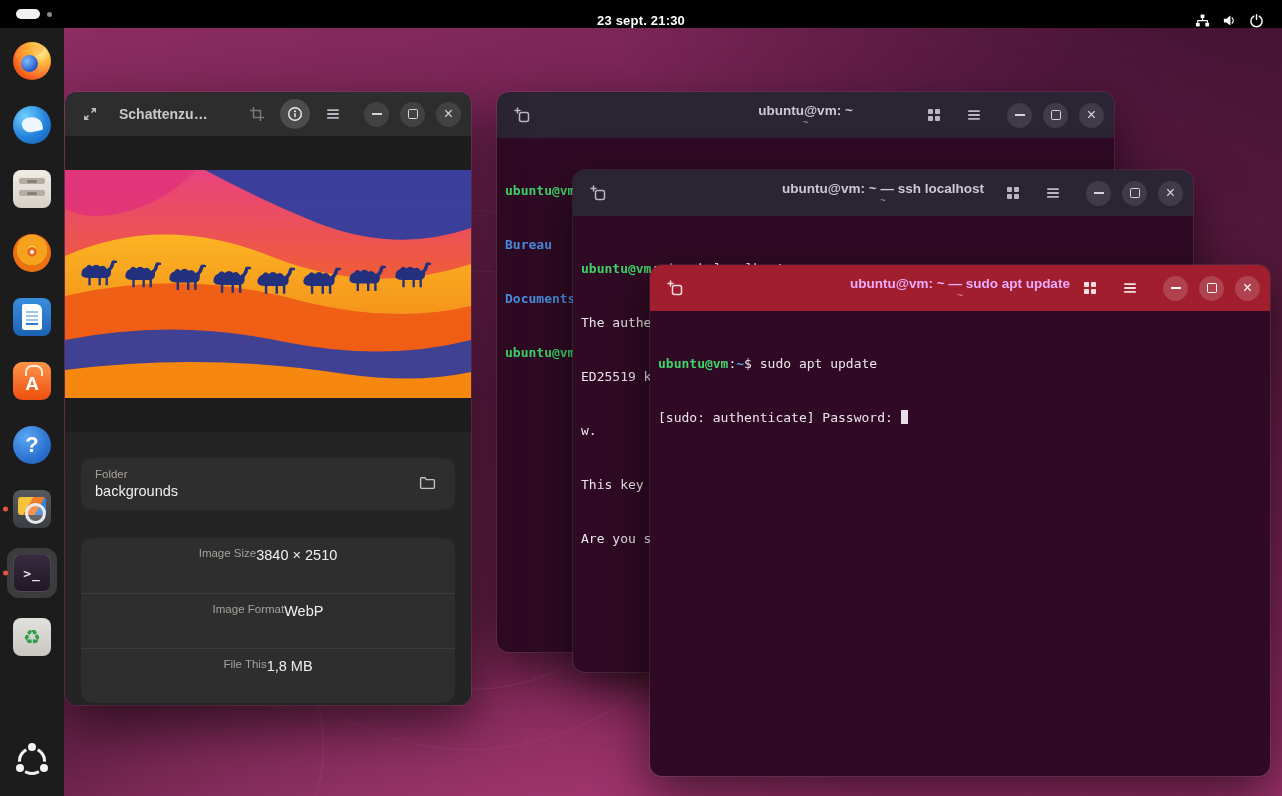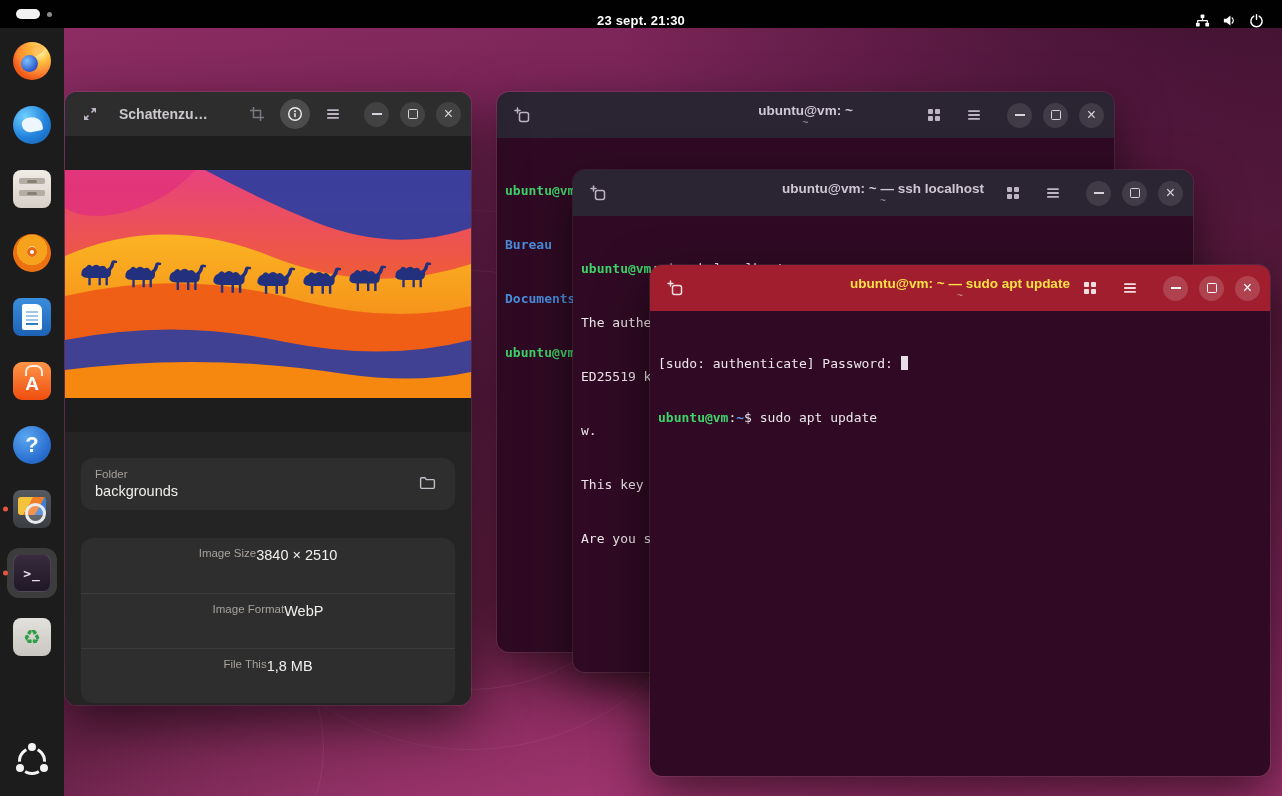--- a/index.html
+++ b/index.html
@@ -81,21 +81,21 @@
   .hbtn { width:30px; height:30px; border-radius:7px; display:flex; align-items:center; justify-content:center; color:#bdb5c3; flex:none; }
   .hbtn svg { width:16px; height:16px; display:block; }
   .hbtn.active { border-radius:50%; background:rgba(255,255,255,.15); color:#eee; }
 
   
   .term { display:flex; flex-direction:column; }
   .thead { position:relative; height:46px; flex:none; display:flex; align-items:center; padding:0 10px; background:#2b2533; }
   .term.front .thead { background:var(--accent-red-header, #a01e2d); }
   .tctr { position:absolute; left:50%; top:50%; transform:translate(-50%,-50%); text-align:center; white-space:nowrap; pointer-events:none; }
   .ttitle { font-size:13.5px; font-weight:700; color:#cfc7d4; }
-  .term.front .ttitle { color:#fde047; }
+  .term.front .ttitle { color:#f0abfc; }
   .tsub { font-size:10px; color:rgba(255,255,255,.5); margin-top:0px; line-height:1; }
   .thr { display:flex; align-items:center; gap:10px; margin-left:auto; }
   .thr .wcgrp { display:flex; align-items:center; gap:11px; margin-left:8px; }
   .term.front .hbtn { color:#f3dfe2; }
   .term.front .wc { background:rgba(255,255,255,.16); color:#fff; }
   .tbody { flex:1; background:var(--terminal-bg, #300a24); padding:8px 8px; font:13px/18px "DejaVu Sans Mono", monospace;
     color:#ece5ea; white-space:pre; }
   .tg { color:var(--prompt-green, #3fd46a); font-weight:700; }
   .tb { color:var(--path-blue, #5aa1e8); font-weight:700; }
   .td { color:var(--dir-blue, #4a8fe0); font-weight:700; }
@@ -319,22 +319,22 @@
               </svg>
             </div>
           <div class="wcgrp">
             <div class="wc wc-min"></div>
             <div class="wc wc-max"></div>
             <div class="wc wc-close"></div>
           </div>
         </div>
       </div>
       <div class="tbody">
+        <div class="tl"><span class="tg">ubuntu@vm</span><span>:</span><span class="tb">~</span><span>$</span><span> sudo apt update</span></div>
         <div class="tl"><span>[sudo: authenticate] Password: </span><span class="cursor"></span></div>
-        <div class="tl"><span class="tg">ubuntu@vm</span><span>:</span><span class="tb">~</span><span>$</span><span> sudo apt update</span></div>
       </div>
     </section>
 
     <section class="win viewer">
       <div class="vhead">
         <div class="hbtn">
             <svg viewBox="0 0 16 16">
               <path fill="currentColor" d="M9 2h5v5l-1.9-1.9-2 2-1.2-1.2 2-2zM7 14H2V9l1.9 1.9 2-2 1.2 1.2-2 2z"></path>
             </svg>
           </div>

